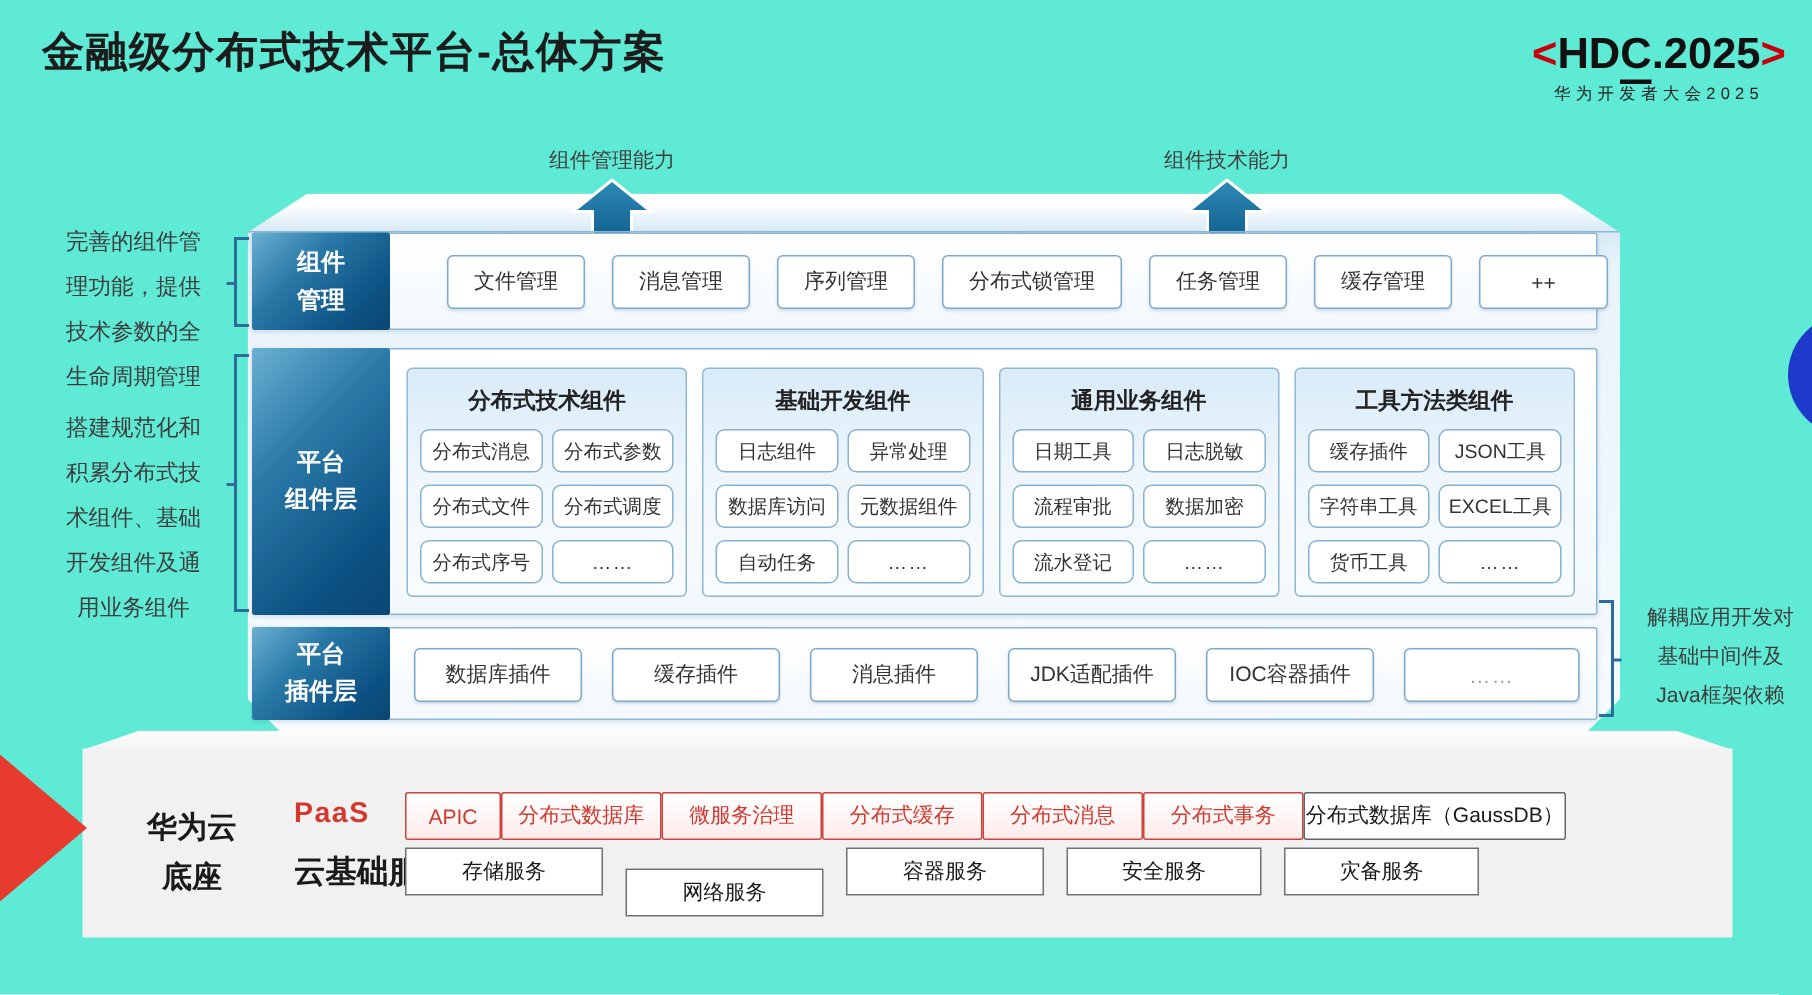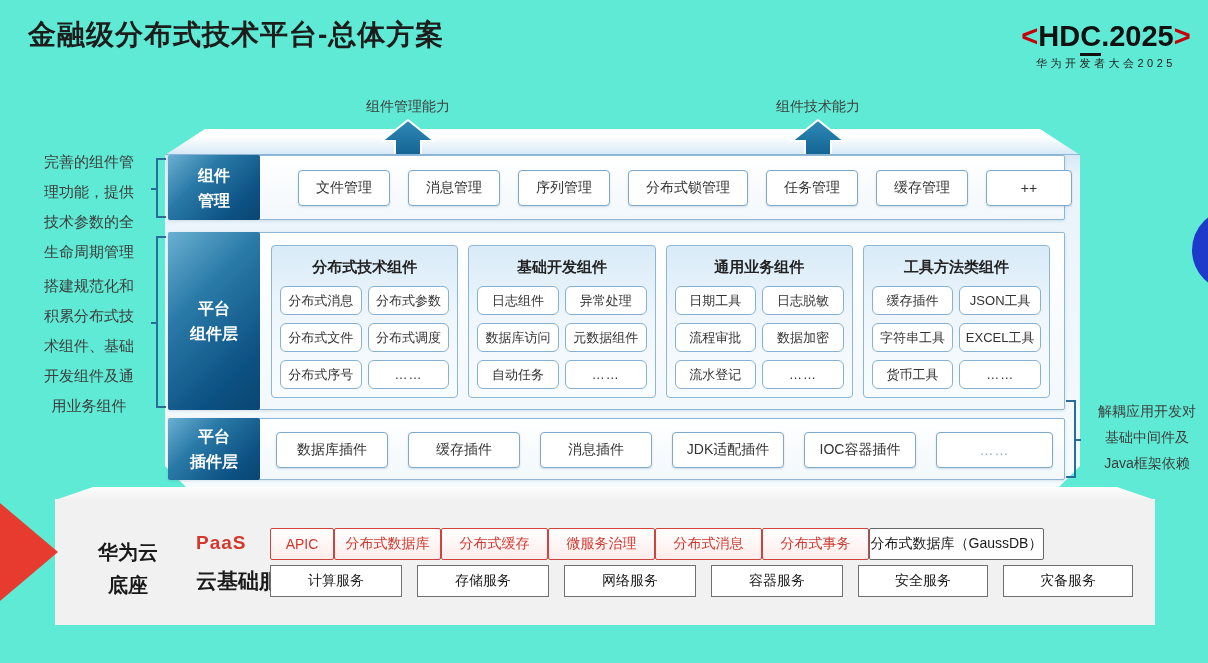--- a/index.html
+++ b/index.html
@@ -224,31 +224,30 @@
   <div class="wedge"></div>
 
   <div class="hw-label">华为云
 底座</div>
   <div class="paas-label">PaaS</div>
   <div class="cloud-label">云基础服务</div>
 
   <div class="chips" style="left:270px;top:528px;z-index:2;">
     <div class="rbox" style="width:62px;">APIC</div>
     <div class="rbox" style="width:105px;">分布式数据库</div>
+    <div class="rbox" style="width:105px;">微服务治理</div>
     <div class="rbox" style="width:105px;">分布式缓存</div>
-    <div class="rbox" style="width:105px;">微服务治理</div>
     <div class="rbox" style="width:105px;">分布式消息</div>
     <div class="rbox" style="width:105px;">分布式事务</div>
     <div class="kbox" style="width:173px;">分布式数据库（GaussDB）</div>
   </div>
 
   <div class="chips" style="left:270px;top:565px;gap:15px;z-index:2;">
-    <div class="gbox" style="width:130px;">计算服务</div>
     <div class="gbox" style="width:130px;font-family:Liberation Serif, serif;">存储服务</div>
-    <div class="gbox" style="width:130px;">网络服务</div>
+    <div class="gbox" style="width:130px;margin-top:14px;">网络服务</div>
     <div class="gbox" style="width:130px;">容器服务</div>
     <div class="gbox" style="width:128px;">安全服务</div>
     <div class="gbox" style="width:128px;">灾备服务</div>
   </div>
 
   <div class="circle-deco"></div>
 
 </div>
 
 </body></html>

